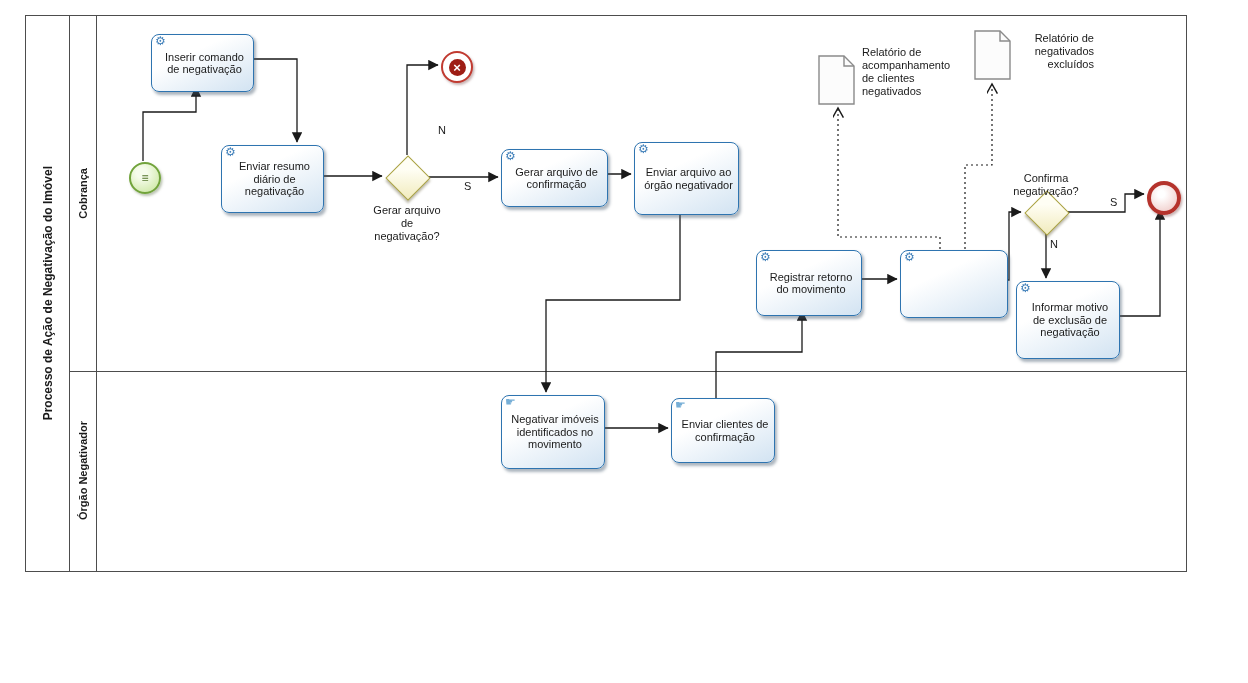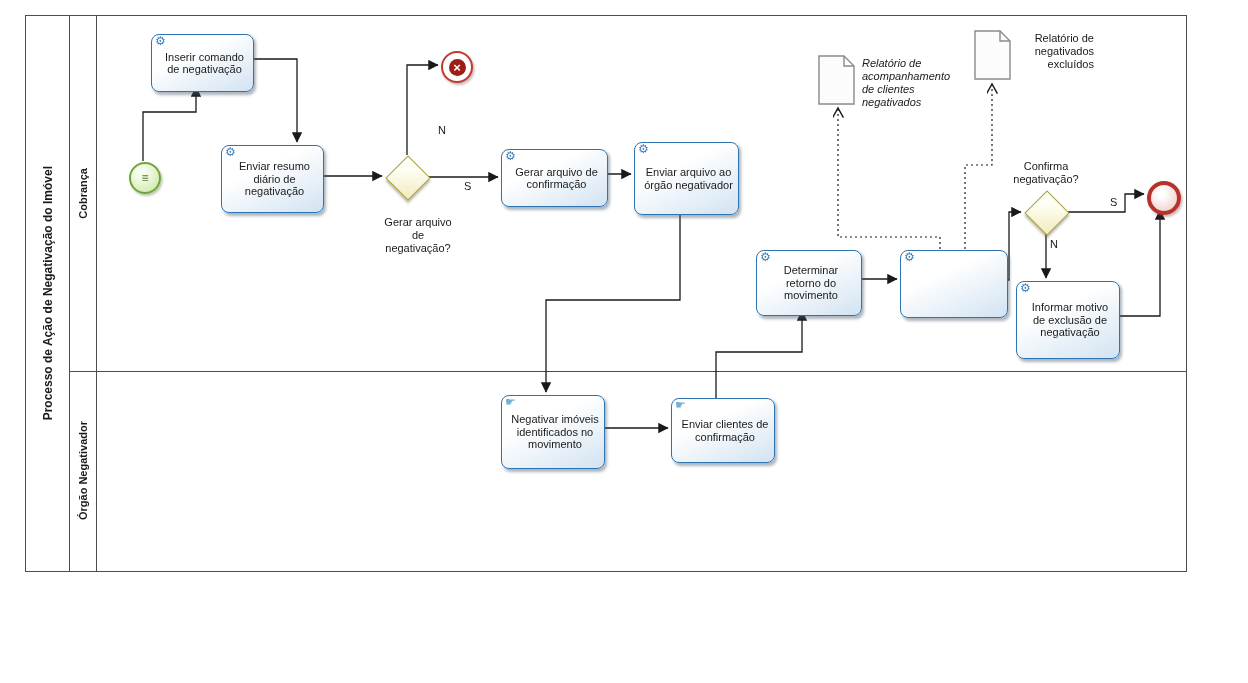--- a/index.html
+++ b/index.html
@@ -100,21 +100,21 @@
   <div class="node task" style="left:501px;top:149px;width:93px;height:50px;">
     <span class="task-icon">⚙</span>
     <span>Gerar arquivo de confirmação</span>
   </div>
   <div class="node task" style="left:634px;top:142px;width:91px;height:65px;">
     <span class="task-icon">⚙</span>
     <span>Enviar arquivo ao órgão negativador</span>
   </div>
   <div class="node task" style="left:756px;top:250px;width:92px;height:58px;">
     <span class="task-icon">⚙</span>
-    <span>Determinar retorno do movimento</span>
+    <span>Registrar retorno do movimento</span>
   </div>
   <div class="node task" style="left:900px;top:250px;width:94px;height:60px;">
     <span class="task-icon">⚙</span>
   </div>
   <div class="node task" style="left:1016px;top:281px;width:90px;height:70px;">
     <span class="task-icon">⚙</span>
     <span>Informar motivo de exclusão de negativação</span>
   </div>
 
   <div class="node task" style="left:501px;top:395px;width:90px;height:66px;">
@@ -122,34 +122,34 @@
     <span>Negativar imóveis identificados no movimento</span>
   </div>
   <div class="node task" style="left:671px;top:398px;width:90px;height:57px;">
     <span class="task-icon manual">☛</span>
     <span>Enviar clientes de confirmação</span>
   </div>
 
   <div class="node gw" style="left:385px;top:155px;">
     <div class="gw-diamond"></div>
   </div>
-  <div class="free-label" style="left:367px;top:216px;width:80px;margin-left:11px;">Gerar arquivo de negativação?</div>
+  <div class="free-label" style="left:367px;top:204px;width:80px;">Gerar arquivo de negativação?</div>
 
   <div class="node gw" style="left:1024px;top:190px;">
     <div class="gw-diamond"></div>
   </div>
-  <div class="free-label" style="left:1006px;top:160px;width:80px;">Confirma negativação?</div>
+  <div class="free-label" style="left:1006px;top:172px;width:80px;">Confirma negativação?</div>
 
   <div class="node" style="left:818px;top:55px;">
     <svg width="38" height="51">
       <path d="M1,1 H26 L36,11 V49 H1 Z" fill="#fcfcfc" stroke="#8a8a8a" stroke-width="1.4"></path>
       <path d="M26,1 V11 H36" fill="none" stroke="#8a8a8a" stroke-width="1.4"></path>
     </svg>
   </div>
-  <div class="free-label dataobj-label" style="left:862px;top:57px;width:95px;font-style:italic;">Relatório de acompanhamento de clientes negativados</div>
+  <div class="free-label dataobj-label" style="left:862px;top:46px;width:95px;">Relatório de acompanhamento de clientes negativados</div>
 
   <div class="node" style="left:974px;top:30px;">
     <svg width="38" height="51">
       <path d="M1,1 H26 L36,11 V49 H1 Z" fill="#fcfcfc" stroke="#8a8a8a" stroke-width="1.4"></path>
       <path d="M26,1 V11 H36" fill="none" stroke="#8a8a8a" stroke-width="1.4"></path>
     </svg>
   </div>
   <div class="free-label dataobj-label" style="left:1016px;top:32px;width:78px;text-align:right;">Relatório de negativados excluídos</div>
 
   <span class="edge-label" style="left:438px;top:124px;">N</span>

